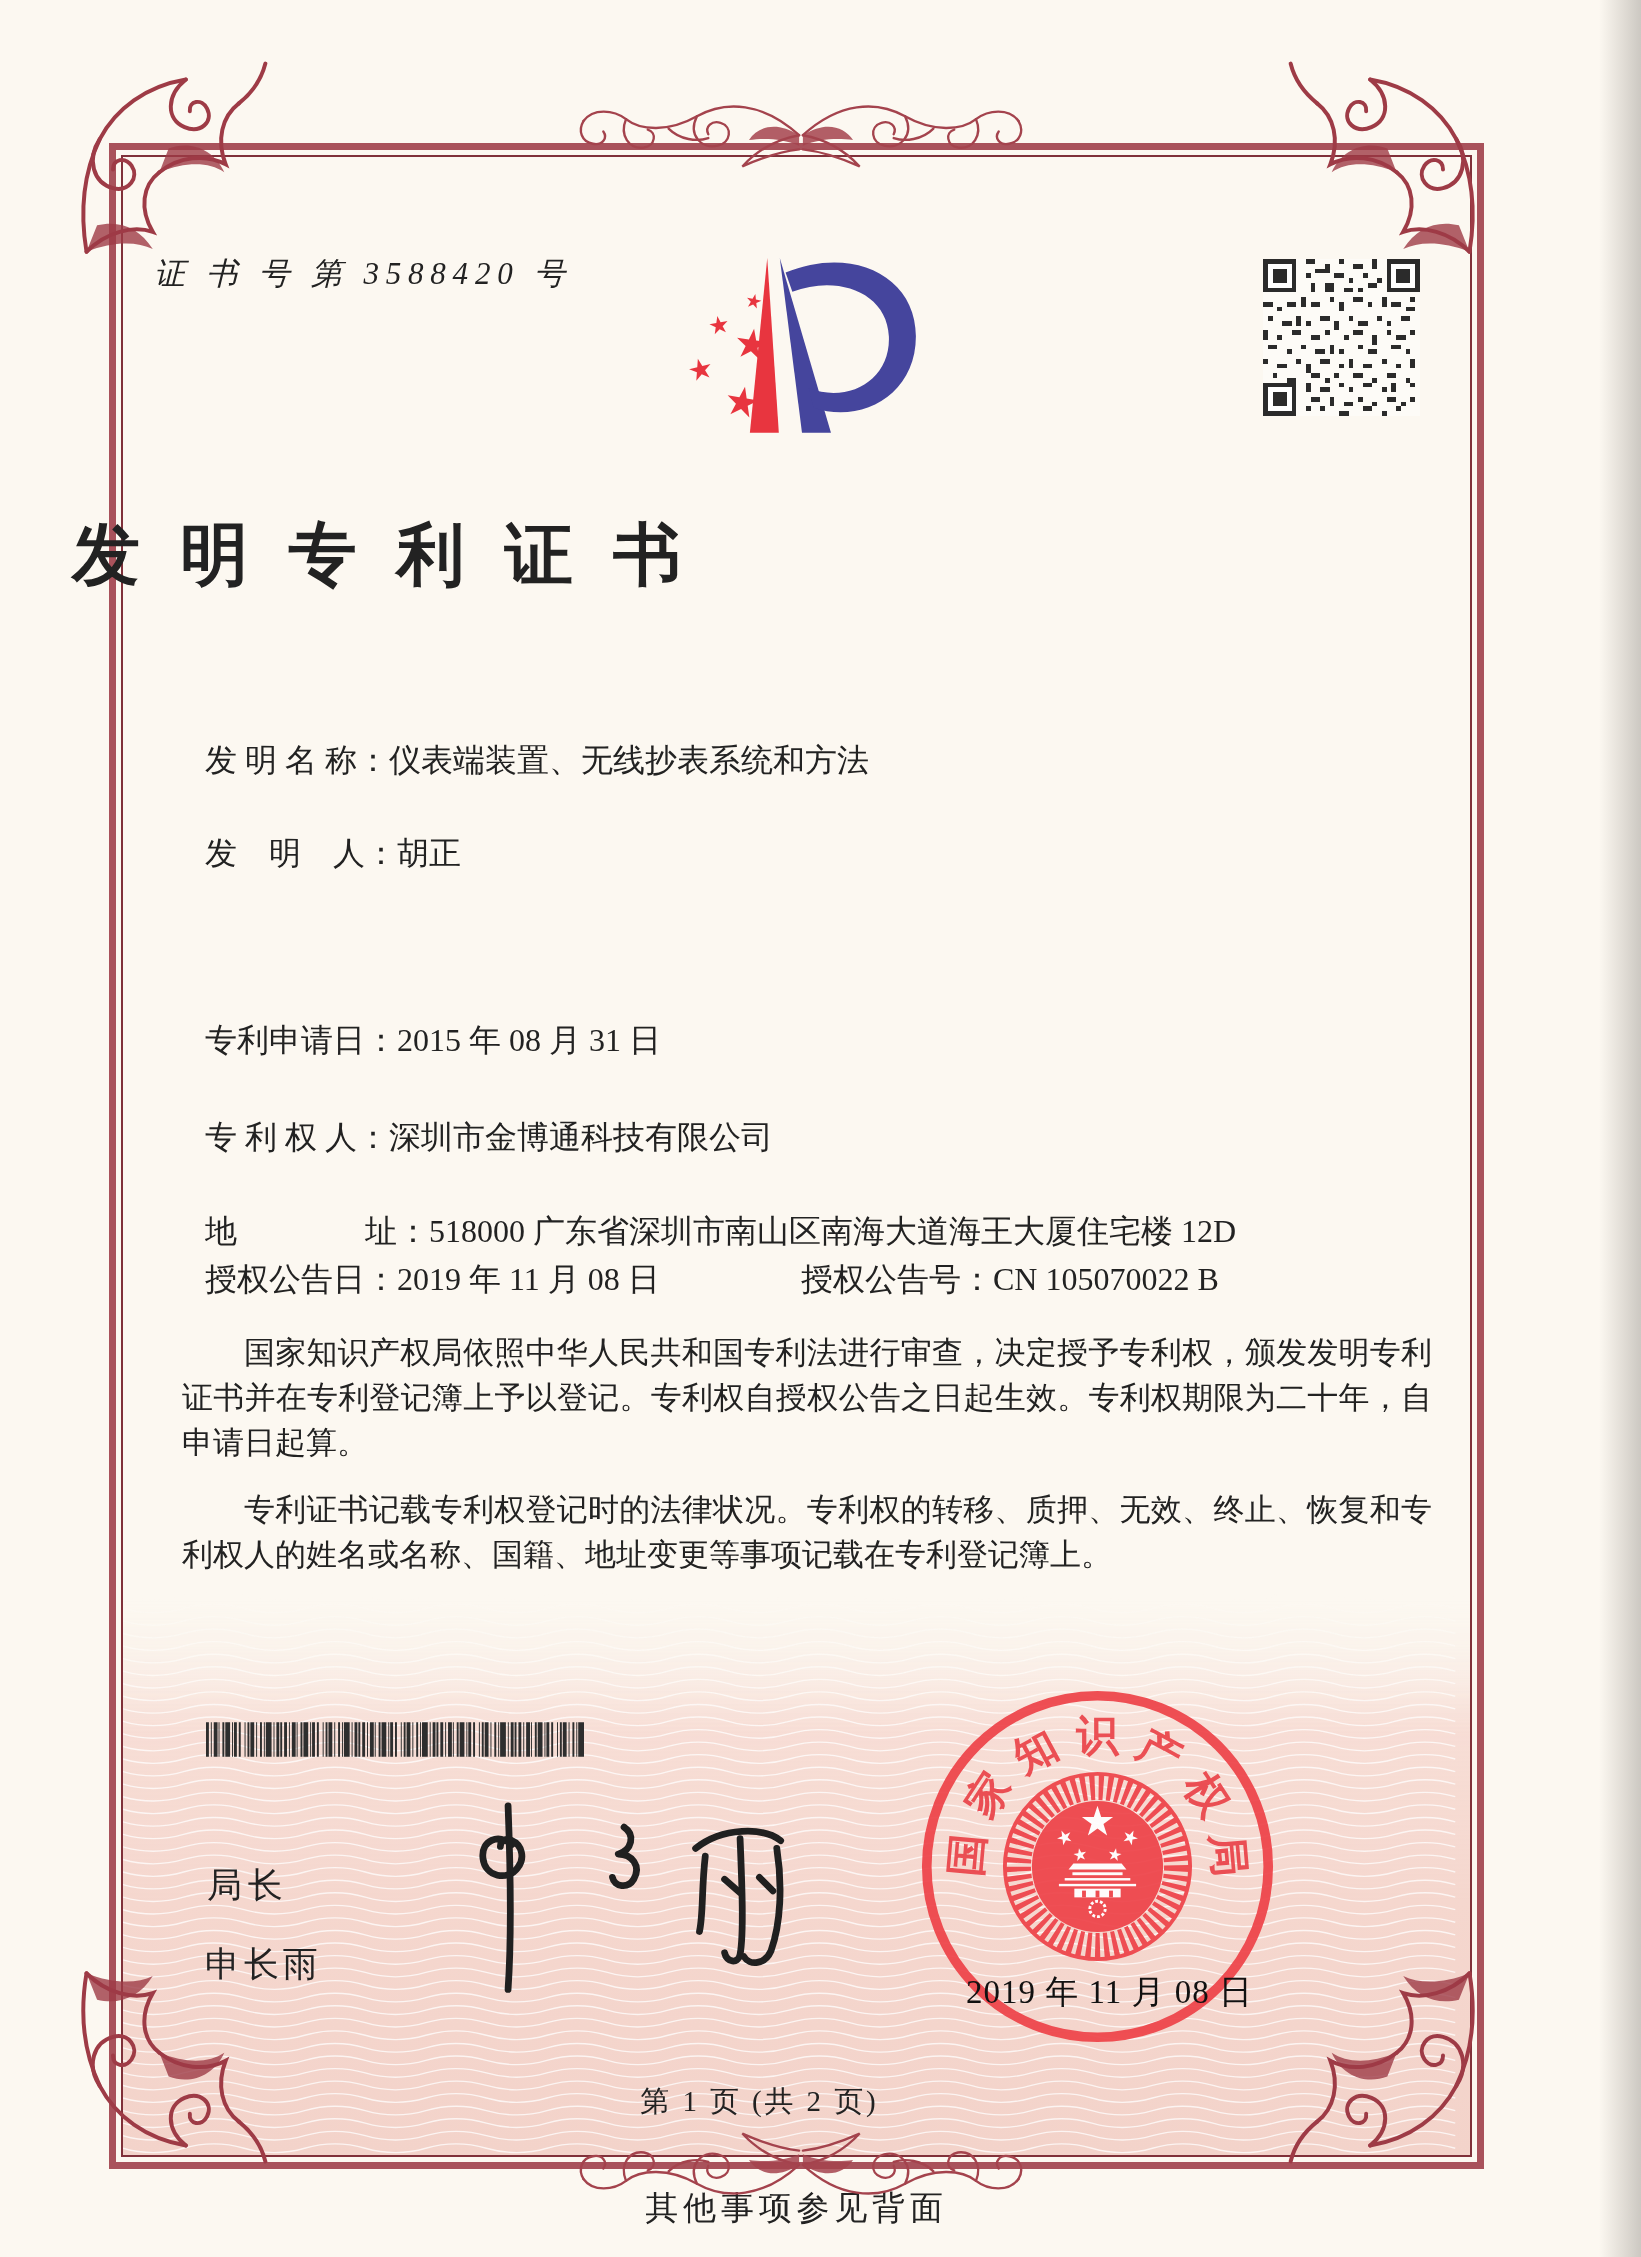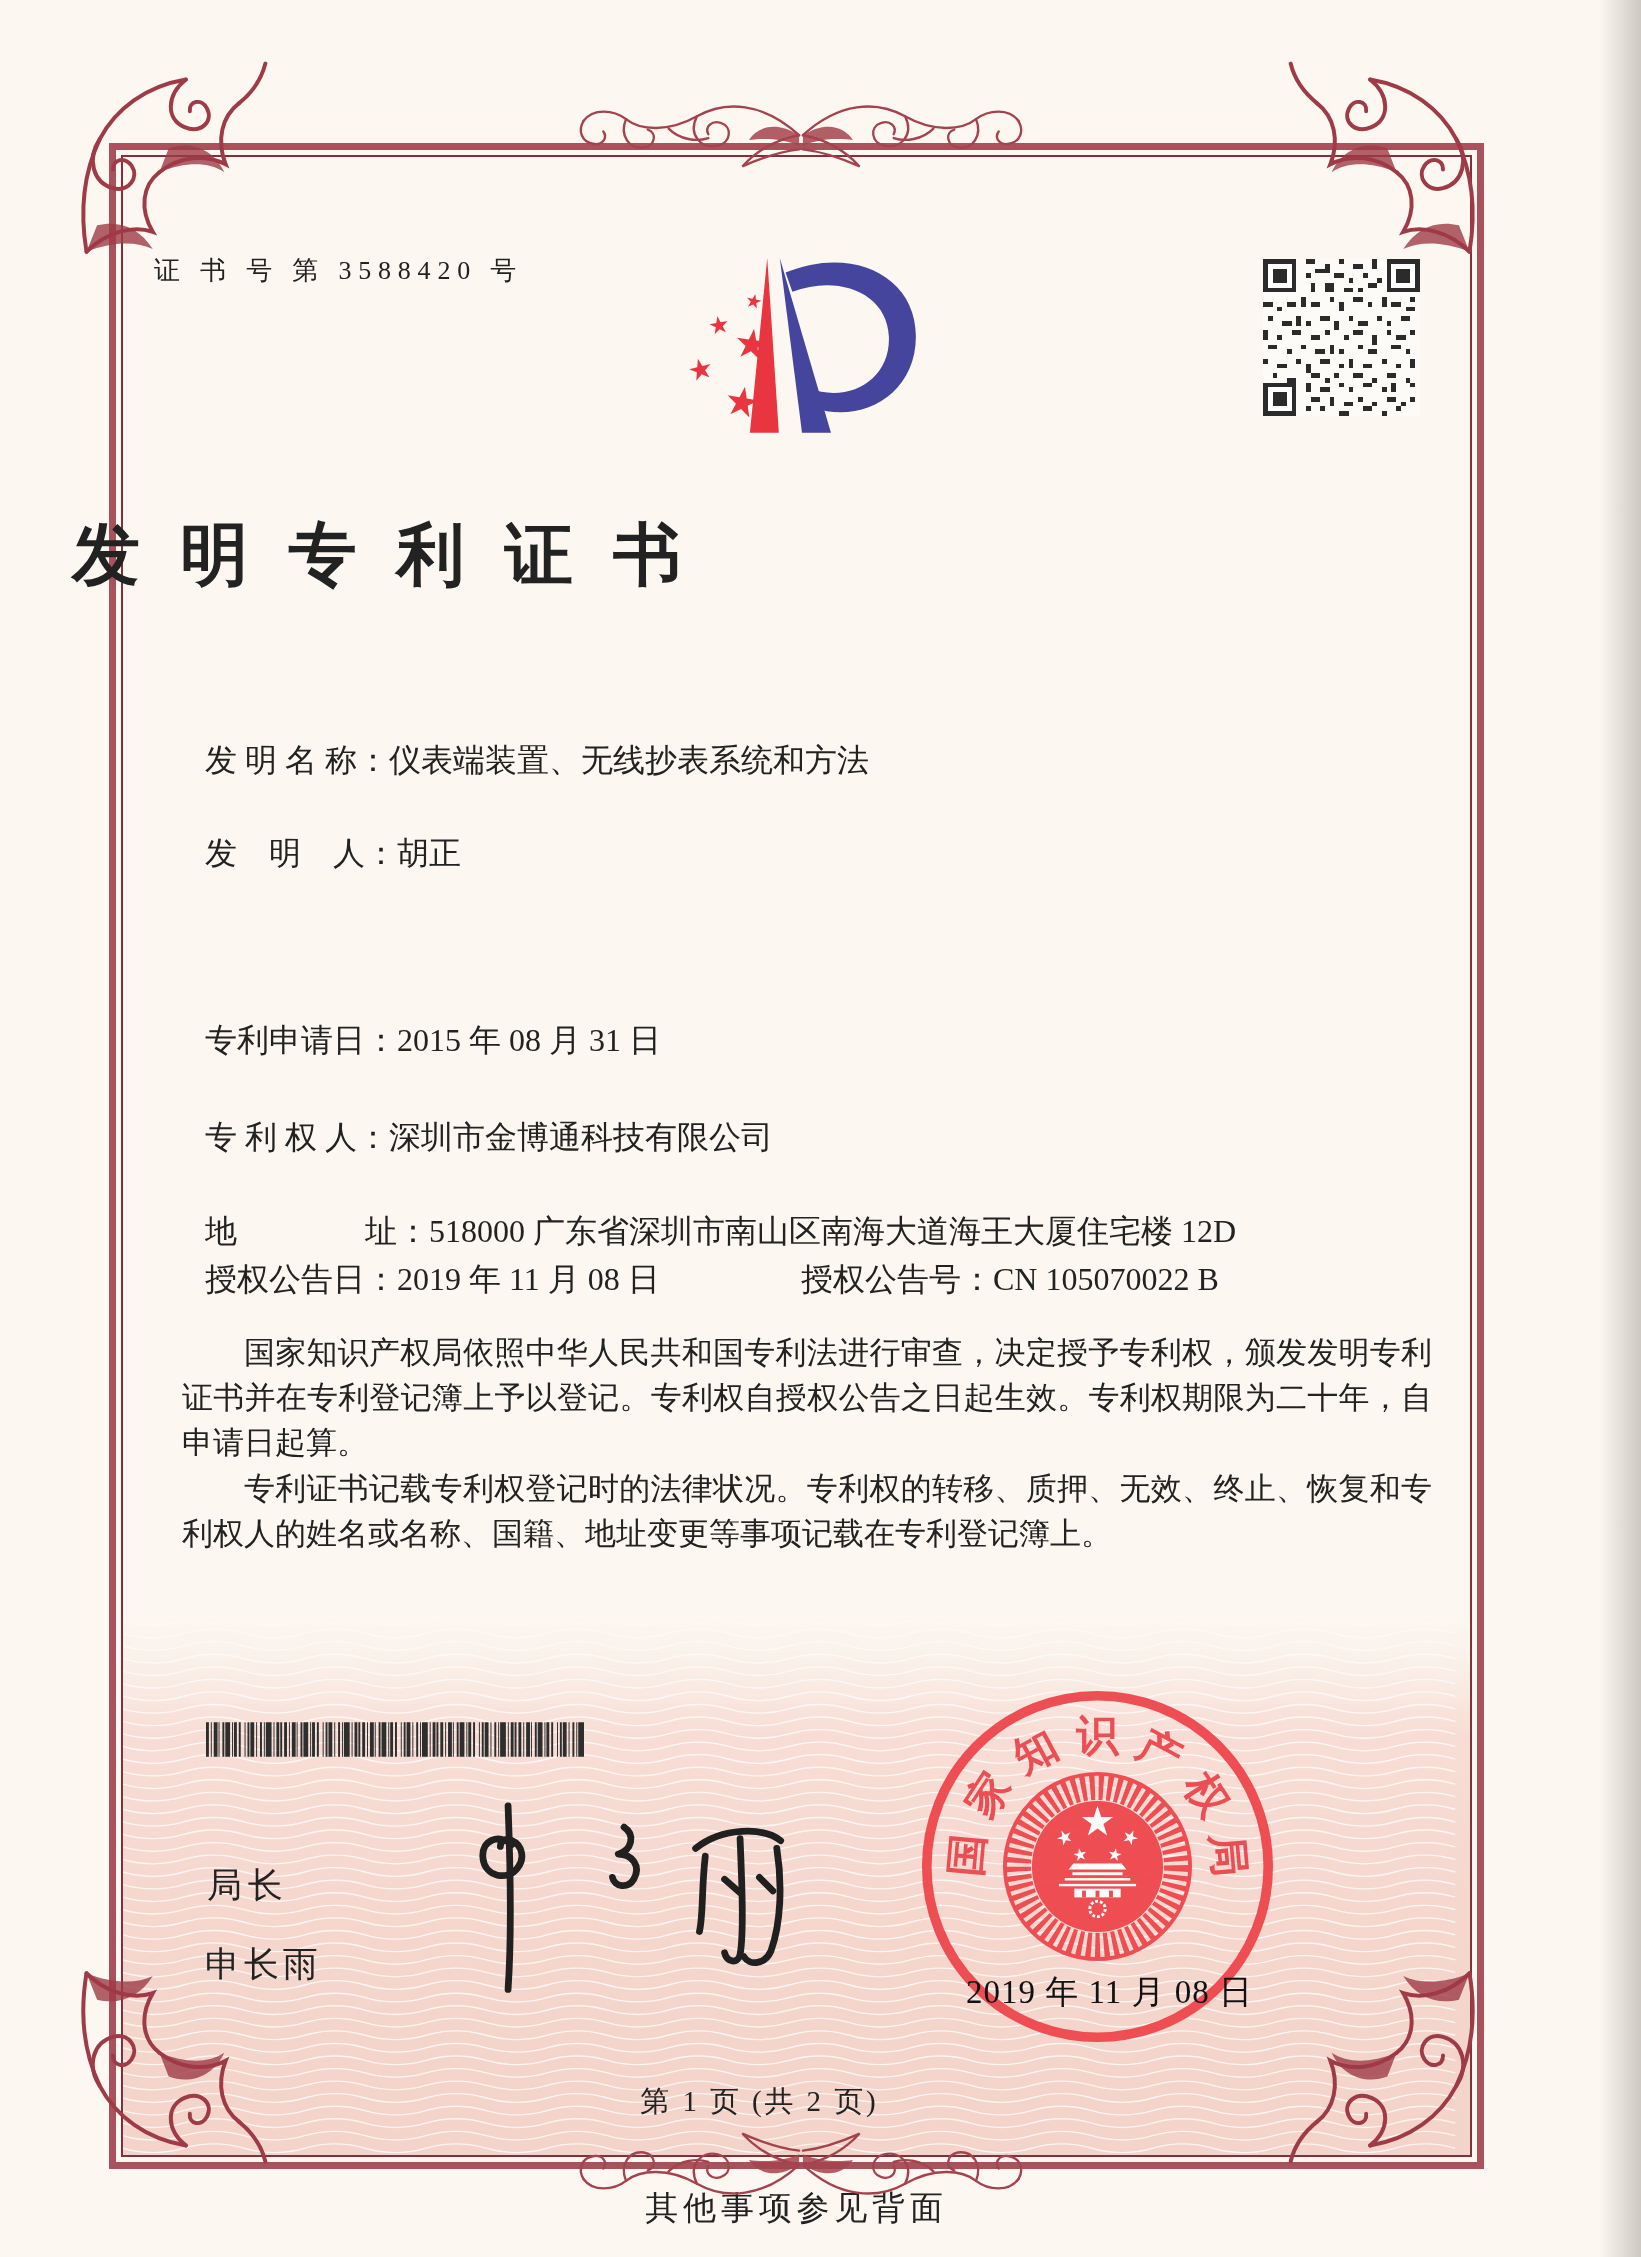--- a/index.html
+++ b/index.html
@@ -18,30 +18,30 @@
   .pink-band{position:absolute;left:0;right:0;bottom:0;height:565px;
     background:linear-gradient(to bottom,rgba(246,217,209,0) 0%,rgba(246,217,209,.85) 22%,#f5d7ce 55%,#f3d3ca 100%);
     -webkit-mask-image:linear-gradient(to bottom,transparent 0,#000 145px);
             mask-image:linear-gradient(to bottom,transparent 0,#000 145px);}
   .pink-band svg{position:absolute;inset:0;width:100%;height:100%;}
   
   .orn{position:absolute;z-index:5;}
   
   .abs{position:absolute;}
   .pre{white-space:pre;}
-  .cert-no{left:154px;top:253px;font-size:26px;letter-spacing:6.8px;}
+  .cert-no{left:154px;top:253px;font-size:31px;letter-spacing:6.8px;font-style:italic;}
   .title{left:72px;top:510px;width:1375px;
     font-size:68px;font-weight:700;letter-spacing:11.6px;}
   .row{left:205px;font-size:32px;margin-top:48px;}
   .lbl,.val{white-space:pre;}
   .grant-date{left:205px;top:1258px;font-size:32px;}
   .grant-no{left:801px;top:1258px;font-size:32px;}
   .paras{left:182px;top:1330px;width:1250px;}
   .paras p{margin:0;font-size:31px;line-height:45px;text-align:justify;text-indent:2em;}
-  .paras p + p{margin-top:1px;}
+  .paras p + p{margin-top:22px;}
   .sig-title{left:207px;top:1862px;font-size:35px;letter-spacing:5.8px;z-index:6;}
   .sig-name{left:205px;top:1941px;font-size:35px;letter-spacing:3.9px;z-index:6;text-align:right;}
   .seal-date{left:966px;top:1970px;font-size:33px;letter-spacing:1px;z-index:8;color:#111;}
   .page-info{left:72px;top:2082px;width:1375px;text-align:center;font-size:29px;letter-spacing:2.9px;z-index:6;}
   .back-note{left:109px;top:2186px;width:1375px;text-align:center;font-size:33px;letter-spacing:4.8px;}
   .graphic{position:absolute;z-index:6;}
 </style>
 </head>
 <body>
 

